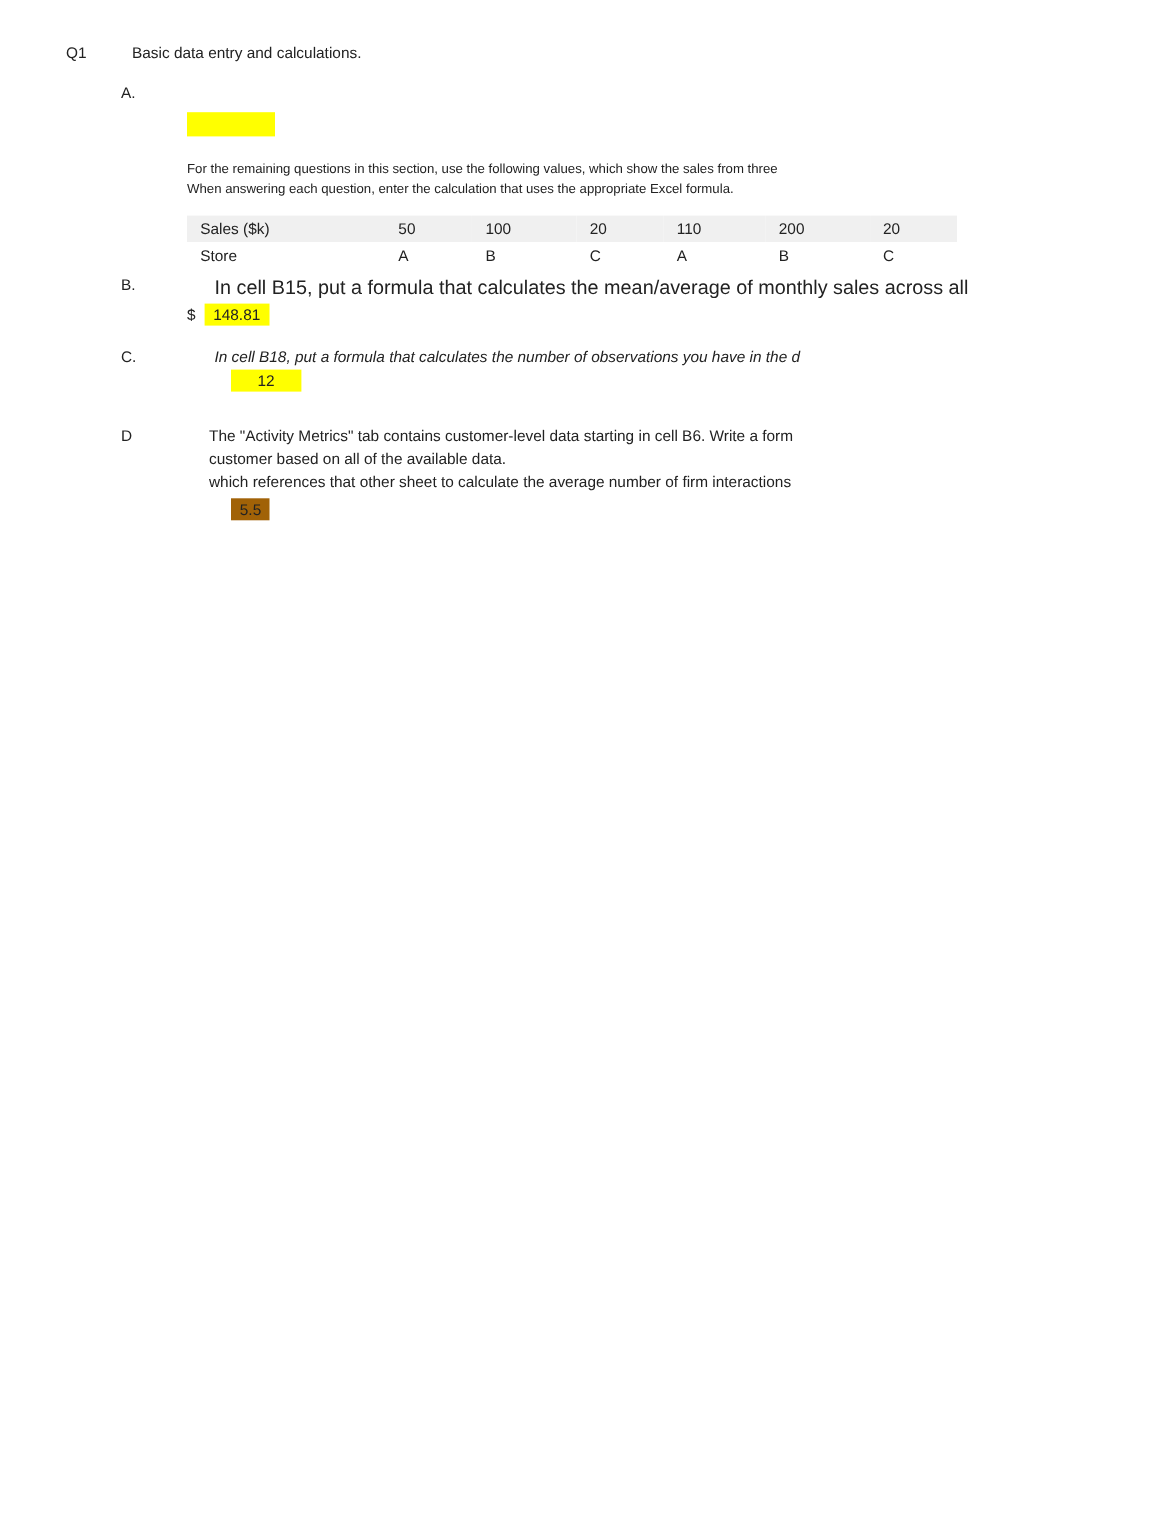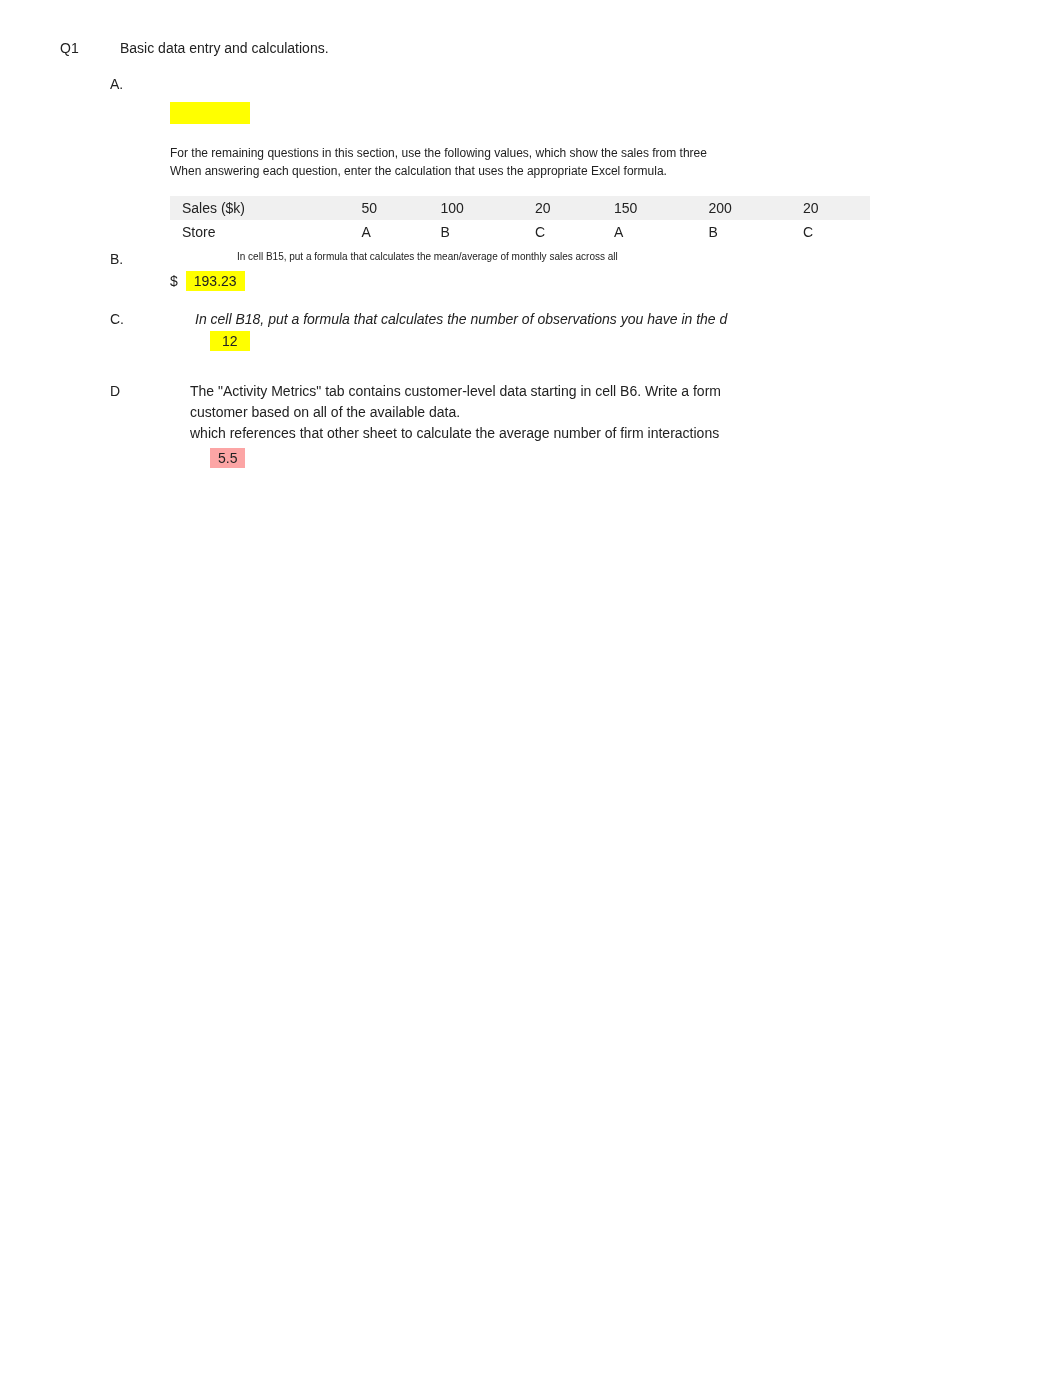--- a/index.html
+++ b/index.html
@@ -128,58 +128,58 @@
   <div>When answering each question, enter the calculation that uses the appropriate Excel formula.</div>
 </div>
 
 <table class="data-table">
   <tbody>
     <tr>
       <td>Sales ($k)</td>
       <td>50</td>
       <td>100</td>
       <td>20</td>
-      <td>150</td>
+      <td>110</td>
       <td>200</td>
       <td>20</td>
     </tr>
     <tr>
       <td>Store</td>
       <td>A</td>
       <td>B</td>
       <td>C</td>
       <td>A</td>
       <td>B</td>
       <td>C</td>
     </tr>
   </tbody>
 </table>
 
 <div style="display:flex; align-items:flex-start; padding-left:50px; margin-bottom:4px;">
   <div style="width:25px; font-size:14px; flex-shrink:0;">B.</div>
   <div style="width:60px;"></div>
-  <div style="font-size:10px;margin-left:42px;">In cell B15, put a formula that calculates the mean/average of monthly sales across all</div>
+  <div style="font-size:18px;">In cell B15, put a formula that calculates the mean/average of monthly sales across all</div>
 </div>
 <div class="part-value-row">
   <span class="dollar-sign">$</span>
-  <span style="display:inline-block; background:#ffff00; padding:2px 8px; font-size:14px;">193.23</span>
+  <span style="display:inline-block; background:#ffff00; padding:2px 8px; font-size:14px;">148.81</span>
 </div>
 
 <div style="display:flex; align-items:flex-start; padding-left:50px; margin-bottom:4px;">
   <div style="width:25px; font-size:14px; flex-shrink:0;">C.</div>
   <div style="width:60px;"></div>
   <div style="font-size:14px;font-style:italic;">In cell B18, put a formula that calculates the number of observations you have in the d</div>
 </div>
 <div style="display:flex; align-items:center; padding-left:150px; margin-bottom:30px;">
-  <span style="display:inline-block; background:#ffff00; padding:2px 12px; font-size:14px;">12</span>
+  <span style="display:inline-block; background:#ffff00; padding:2px 24px; font-size:14px;">12</span>
 </div>
 
 <div style="display:flex; align-items:flex-start; padding-left:50px; margin-bottom:4px; gap:60px;">
   <div style="font-size:14px; width:20px; flex-shrink:0; margin-top:2px;">D</div>
   <div style="font-size:14px; line-height:1.5;">
     <div>The "Activity Metrics" tab contains customer-level data starting in cell B6.  Write a form</div>
     <div>customer based on all of the available data.</div>
     <div>which references that other sheet to calculate the average number of firm interactions</div>
   </div>
 </div>
 <div style="display:flex; align-items:center; padding-left:150px; margin-bottom:20px;">
-  <span style="display:inline-block; background:#fca5a5; padding:2px 8px; font-size:14px;">5.5</span>
+  <span style="display:inline-block; background:#a16207; padding:2px 8px; font-size:14px;">5.5</span>
 </div>
 
 </body></html>

